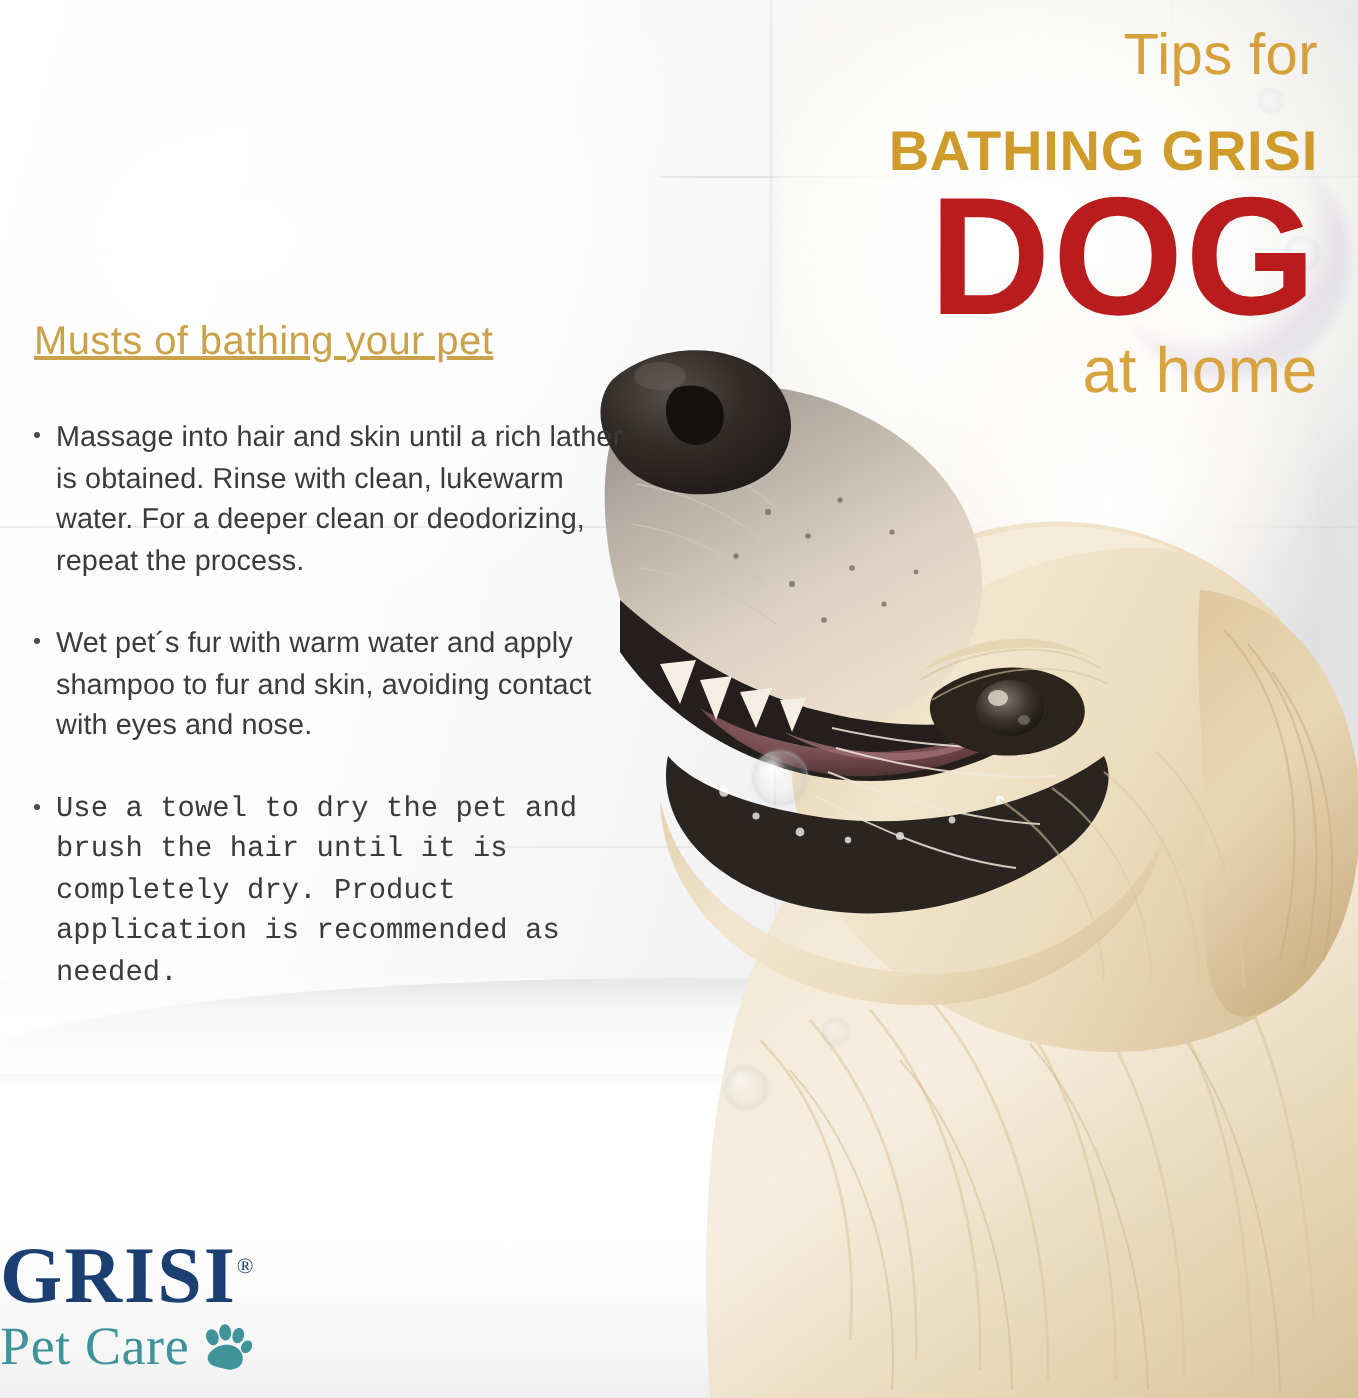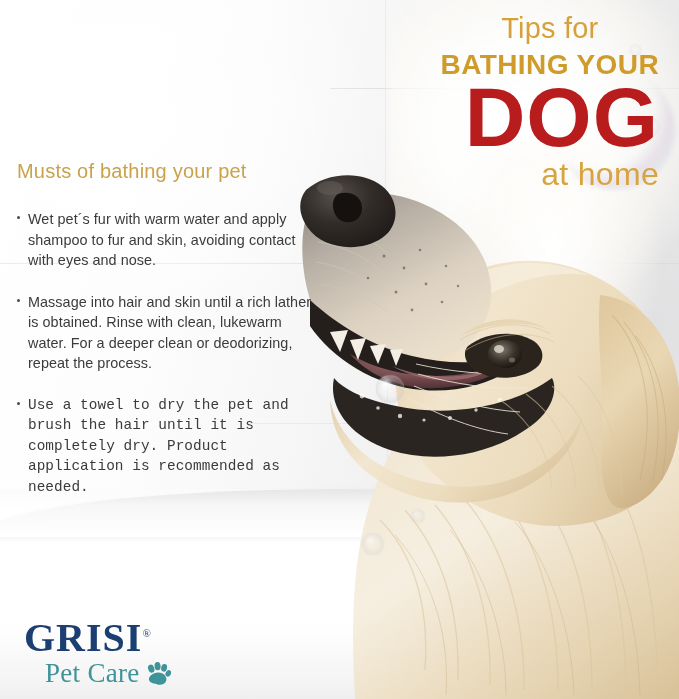--- a/index.html
+++ b/index.html
@@ -108,22 +108,21 @@
     right:20px;top:14px;
     text-align:right;
     line-height:1;
     -webkit-font-smoothing:antialiased;
   }
   .hl-tips{
     font-size:29px;
     color:#d7a03a;
     letter-spacing:.2px;
     font-weight:400;
-    margin-bottom:8px;
-    text-align:center;
+    margin-bottom:19px;
   }
   .hl-bathing{
     font-size:28px;
     font-weight:bold;
     color:#cf9b2b;
     letter-spacing:.4px;
     margin-bottom:1px;
   }
   .hl-dog{
     font-size:84px;
@@ -147,20 +146,21 @@
     position:absolute;
     left:17px;top:160px;
     width:300px;
   }
   .copy-title{
     font-size:20px;
     color:#c9a24a;
     letter-spacing:.2px;
     margin:0 0 26px 0;
     font-weight:400;
+    text-decoration:underline;
   }
   .bullets{margin:0;padding:0;list-style:none;}
   .bullet{
     position:relative;
     padding-left:11px;
     margin-bottom:21px;
     font-size:14.4px;
     line-height:20.5px;
     color:#3b3b3b;
     letter-spacing:.05px;
@@ -168,21 +168,21 @@
   .bullet:last-child{margin-bottom:0;font-family:Liberation Mono, monospace;}
   .bullet .dot{
     position:absolute;left:0;top:7px;
     width:3px;height:3px;border-radius:50%;
     background:#4a4a4a;
   }
 
   
   .logo{
     position:absolute;
-    left:24px;bottom:12px;
+    left:0;bottom:12px;
   }
   .logo-grisi{
     font-family:"Liberation Serif", serif;
     font-size:40px;
     font-weight:bold;
     color:#1c3f72;
     letter-spacing:1px;
     line-height:1;
     position:relative;
     display:inline-block;
@@ -190,21 +190,20 @@
   .logo-reg{
     font-size:11px;
     vertical-align:super;
     font-weight:normal;
   }
   .logo-sub{
     display:flex;
     align-items:center;
     gap:5px;
     margin-top:2px;
-    margin-left:21px;
   }
   .logo-petcare{
     font-family:"Liberation Serif", serif;
     font-size:27px;
     color:#3f9499;
     letter-spacing:.3px;
     line-height:1;
   }
   .paw{display:block;}
 </style>
@@ -405,35 +404,35 @@
   </div>
 
   <div class="bubble" style="left:376px;top:375px;width:26px;height:26px;"></div>
   <div class="bubble" style="left:362px;top:533px;width:20px;height:20px;opacity:.7;"></div>
   <div class="bubble" style="left:411px;top:509px;width:12px;height:12px;opacity:.55;"></div>
   <div class="bubble" style="left:642px;top:118px;width:16px;height:16px;opacity:.5;"></div>
   <div class="bubble" style="left:629px;top:44px;width:11px;height:11px;opacity:.45;"></div>
 
   <div class="headline">
     <div class="hl-tips">Tips for</div>
-    <div class="hl-bathing">BATHING YOUR</div>
+    <div class="hl-bathing">BATHING GRISI</div>
     <div class="hl-dog">DOG</div>
     <div class="hl-home">at home</div>
   </div>
 
   <div class="copy">
     <h2 class="copy-title">Musts of bathing your pet</h2>
     <ul class="bullets">
       <li class="bullet">
         <span class="dot"></span>
-        <span>Wet pet´s fur with warm water and apply shampoo to fur and skin, avoiding contact with eyes and nose.</span>
+        <span>Massage into hair and skin until a rich lather is obtained. Rinse with clean, lukewarm water. For a deeper clean or deodorizing, repeat the process.</span>
       </li>
       <li class="bullet">
         <span class="dot"></span>
-        <span>Massage into hair and skin until a rich lather is obtained. Rinse with clean, lukewarm water. For a deeper clean or deodorizing, repeat the process.</span>
+        <span>Wet pet´s fur with warm water and apply shampoo to fur and skin, avoiding contact with eyes and nose.</span>
       </li>
       <li class="bullet">
         <span class="dot"></span>
         <span>Use a towel to dry the pet and brush the hair until it is completely dry. Product application is recommended as needed.</span>
       </li>
     </ul>
   </div>
 
   <div class="logo">
     <div class="logo-grisi"><span>GRISI</span><span class="logo-reg">®</span></div>

